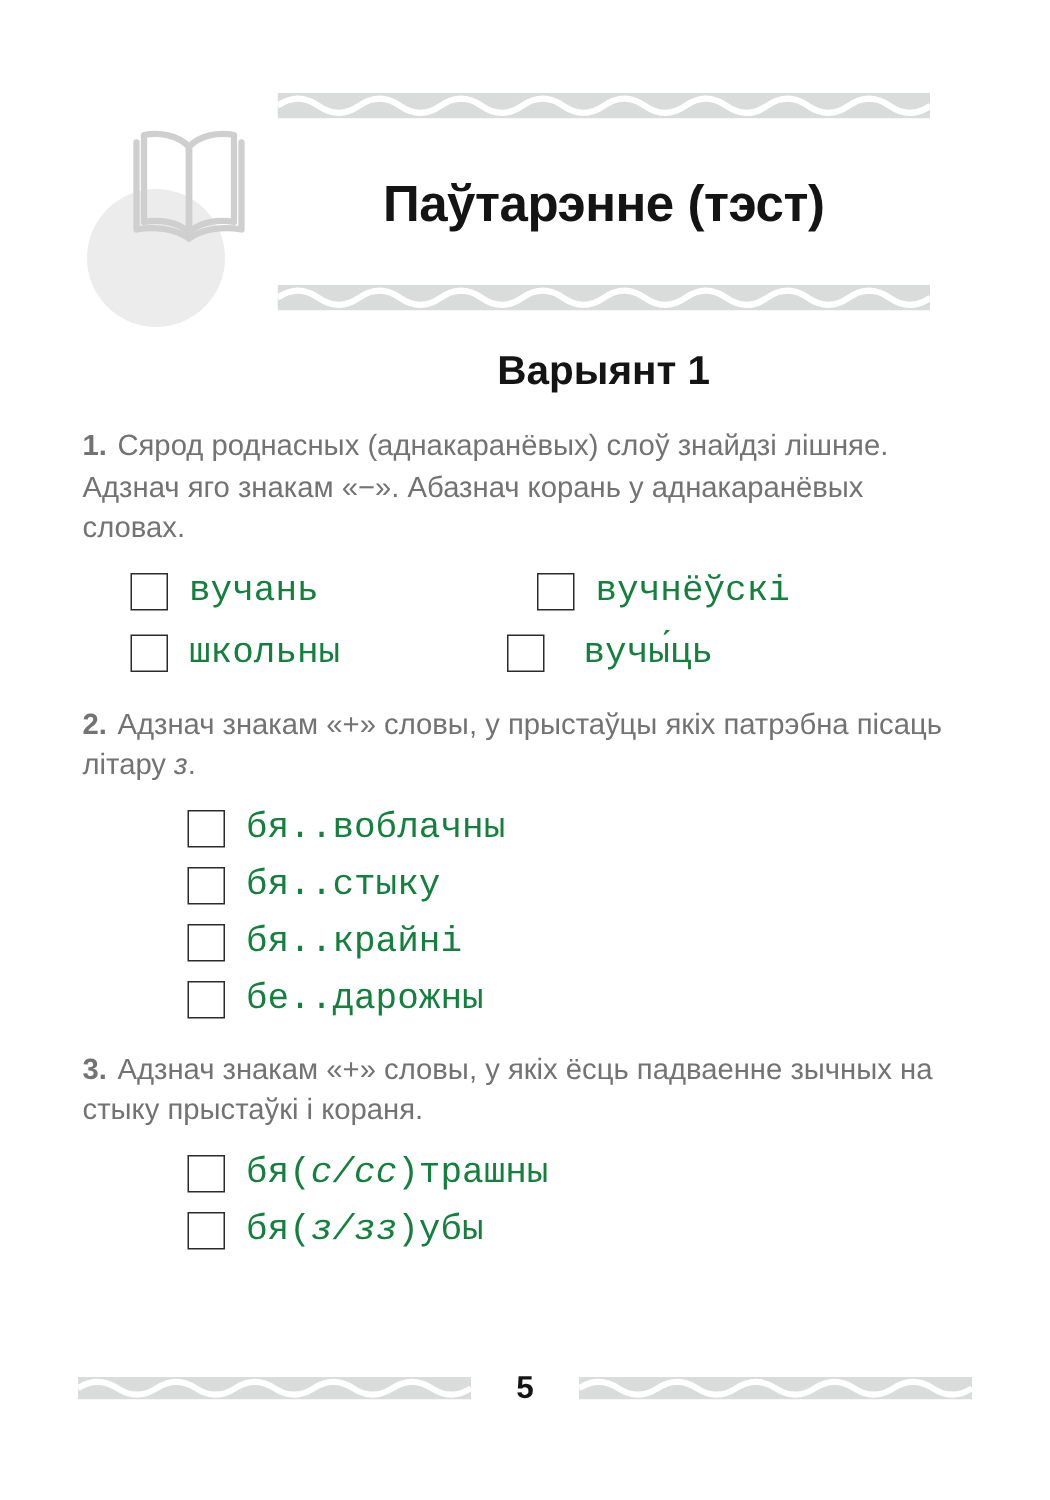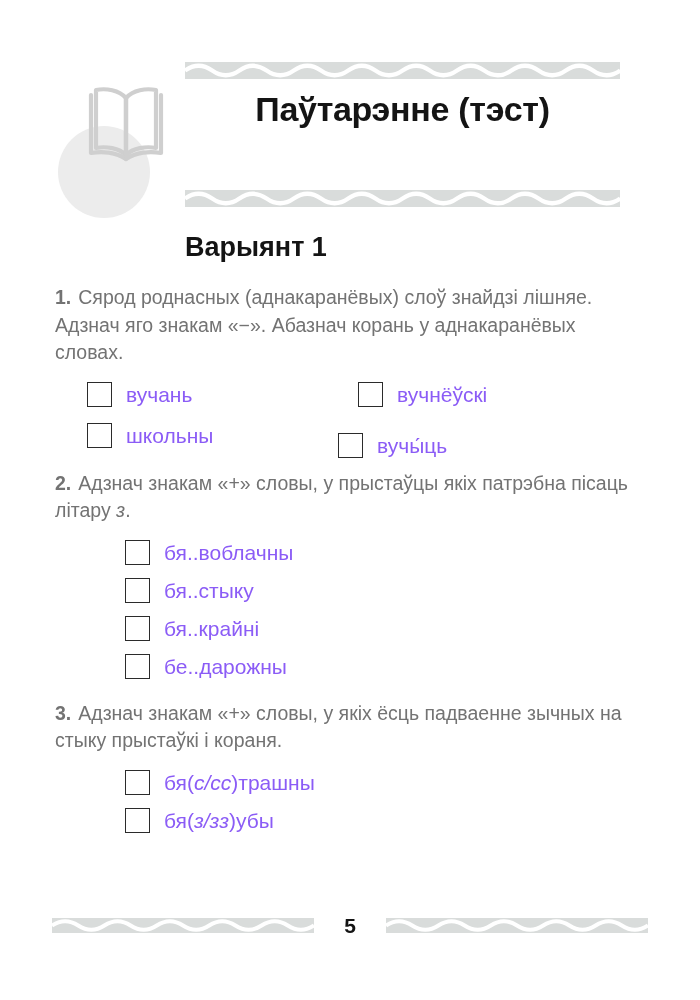--- a/index.html
+++ b/index.html
@@ -58,36 +58,36 @@
     position: absolute;
     left: 0;
     width: 435px;
     height: 17px;
   }
   .wave-band.top { top: 0px; }
   .wave-band.bottom { top: 128px; }
   .header-title {
     position: absolute;
     left: 0;
-    top: 28px;
+    top: 55px;
     width: 435px;
     text-align: center;
     font-size: 34px;
     font-weight: bold;
     letter-spacing: -0.3px;
     color: #141414;
   }
 
   
   .variant-heading {
     position: absolute;
     left: 185px;
     top: 232px;
     width: 435px;
-    text-align: left;
+    text-align: center;
     font-size: 27px;
     font-weight: bold;
     color: #141414;
   }
 
   
   .content {
     position: absolute;
     left: 55px;
     top: 284px;
@@ -122,38 +122,38 @@
     display: flex;
     align-items: center;
     height: 38px;
   }
   .options.two-col .opt-row {
     position: absolute;
   }
   .options.two-col .opt-row.c0r0 { left: 32px;  top: 0px;  }
   .options.two-col .opt-row.c0r1 { left: 32px;  top: 41px; text-align: right; }
   .options.two-col .opt-row.c1r0 { left: 283px; top: 0px; padding-left: 20px;  }
-  .options.two-col .opt-row.c1r1 { left: 283px; top: 51px; }
+  .options.two-col .opt-row.c1r1 { left: 283px; top: 41px; gap: 12px; }
 
   .options.one-col .opt-row { margin-left: 32px; padding-left: 38px; }
 
   .checkbox {
     width: 25px;
     height: 25px;
     border: 1.8px solid #2b2b2b;
     background: #ffffff;
     box-sizing: border-box;
     flex: none;
   }
   .opt-label {
     margin-left: 14px;
-    font-family: Liberation Sans, sans-serif;
-    font-size: 21px;
+    font-family: Liberation Mono, monospace;
+    font-size: 24px;
     line-height: 21px;
-    color: #8b5cf6;
+    color: #15803d;
     white-space: nowrap;
   }
   .opt-label i { font-style: italic; }
 
   
   .footer {
     position: absolute;
     left: 0;
     bottom: 62px;
     width: 700px;

